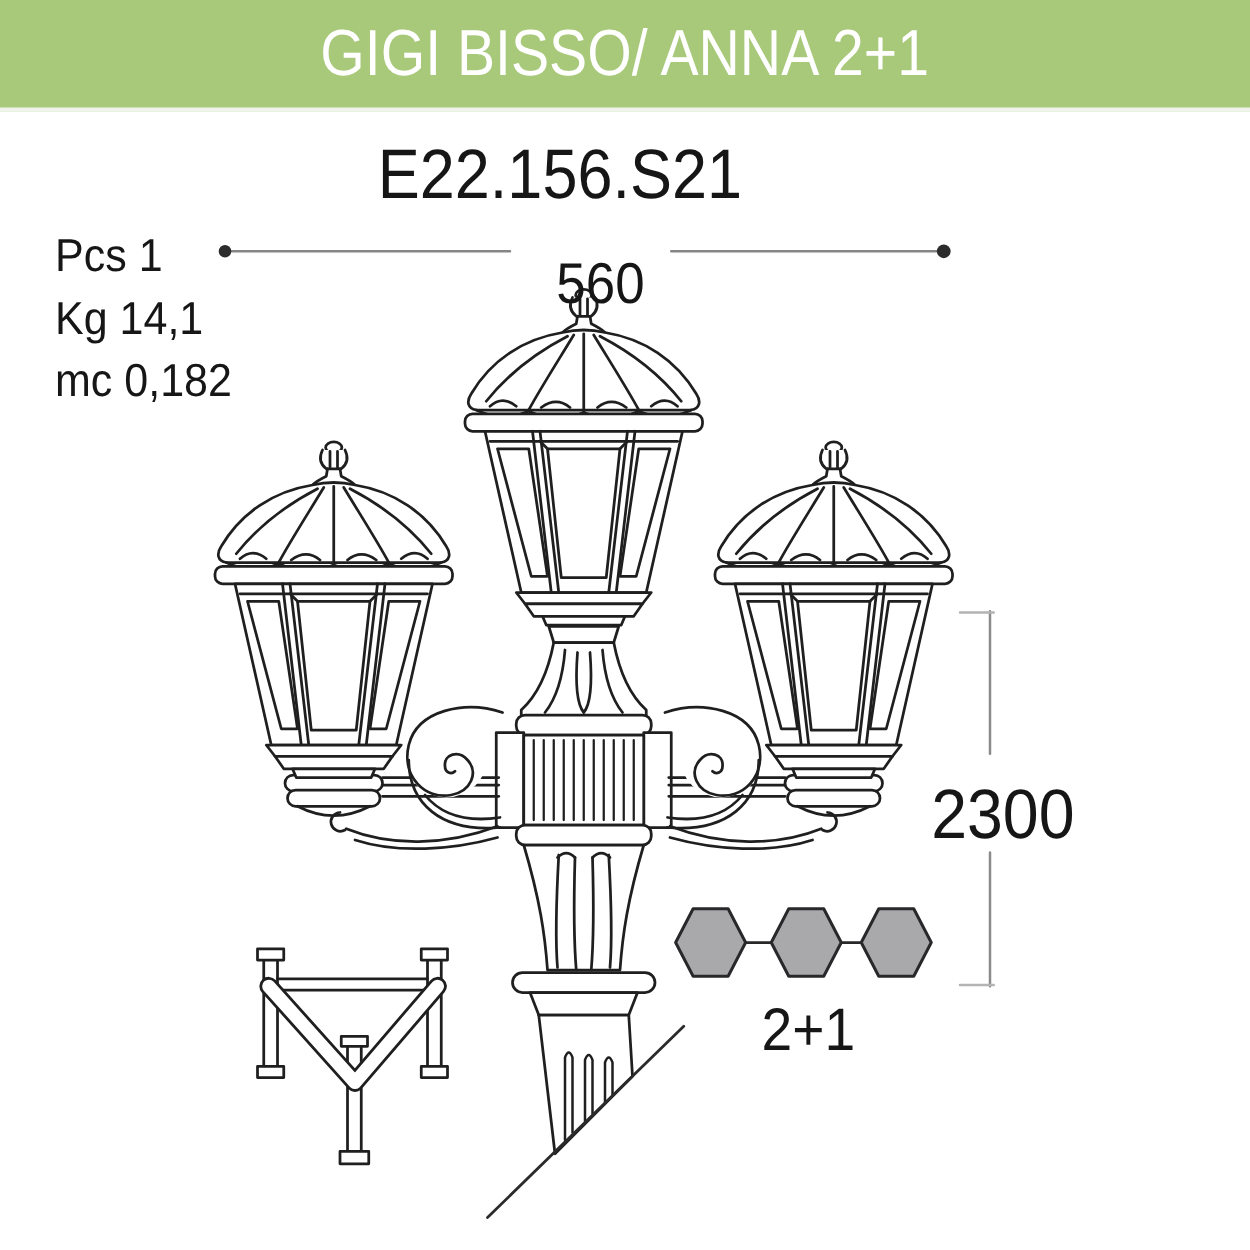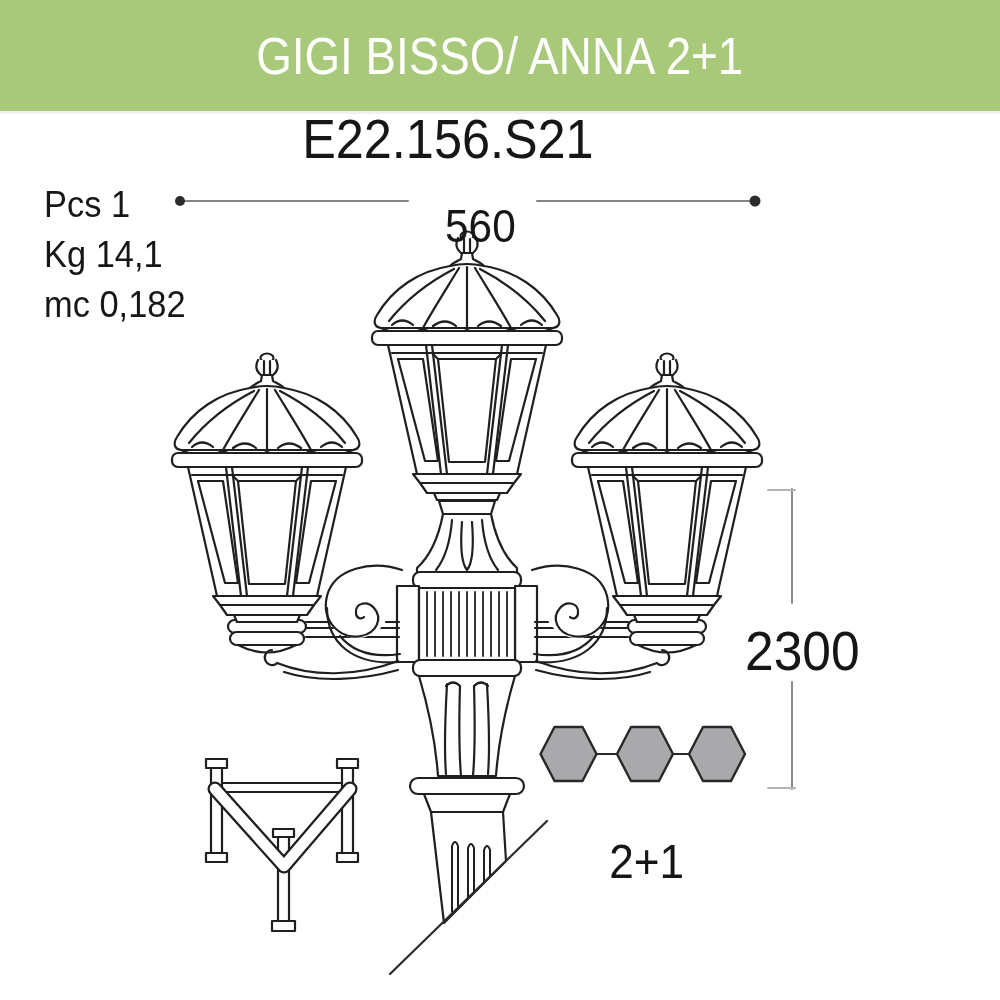--- a/index.html
+++ b/index.html
@@ -14,21 +14,21 @@
   html,body{width:1000px;height:1000px;}
   body{
     position:relative;
     width:1000px;height:1000px;
     background:#ffffff;
     font-family:"Liberation Sans","DejaVu Sans",sans-serif;
     color:var(--text);
     overflow:hidden;
   }
   .header{
-    position:absolute;left:0;top:0;width:1000px;height:114px;
+    position:absolute;left:0;top:0;width:1000px;height:89px;
     background:var(--header-bg);
     border-bottom:3px solid #f0f3ec;
     display:flex;align-items:center;justify-content:center;
   }
   .header .title{
     color:var(--header-text);
     font-size:52px;font-weight:500;letter-spacing:0px;
     transform:scaleX(.88);transform-origin:center;
     white-space:nowrap;
   }
@@ -44,21 +44,21 @@
     position:absolute;left:44px;top:180px;
     font-size:37px;line-height:50px;color:var(--text);
   }
   .specs .spec-line{display:block;transform:scaleX(.93);transform-origin:left center;white-space:nowrap;}
   .dim-label{
     position:absolute;text-align:center;color:var(--text);
   }
   .dim-label span{display:inline-block;transform:scaleX(.92);transform-origin:center;white-space:nowrap;}
   .dim-560{left:380px;top:172px;width:200px;font-size:46px;margin-top:27px;}
   .dim-2300{left:718px;top:618px;width:168px;font-size:56px;}
-  .config-label{left:563px;top:797px;width:168px;font-size:48px;margin-top:37px;}
+  .config-label{left:563px;top:797px;width:168px;font-size:48px;}
   svg#drawing{position:absolute;left:0;top:0;z-index:1;}
   .txt{z-index:2;}
 </style>
 </head>
 <body>
 
 <div class="header txt">
   <div class="title">GIGI BISSO/ ANNA 2+1</div>
 </div>
 

